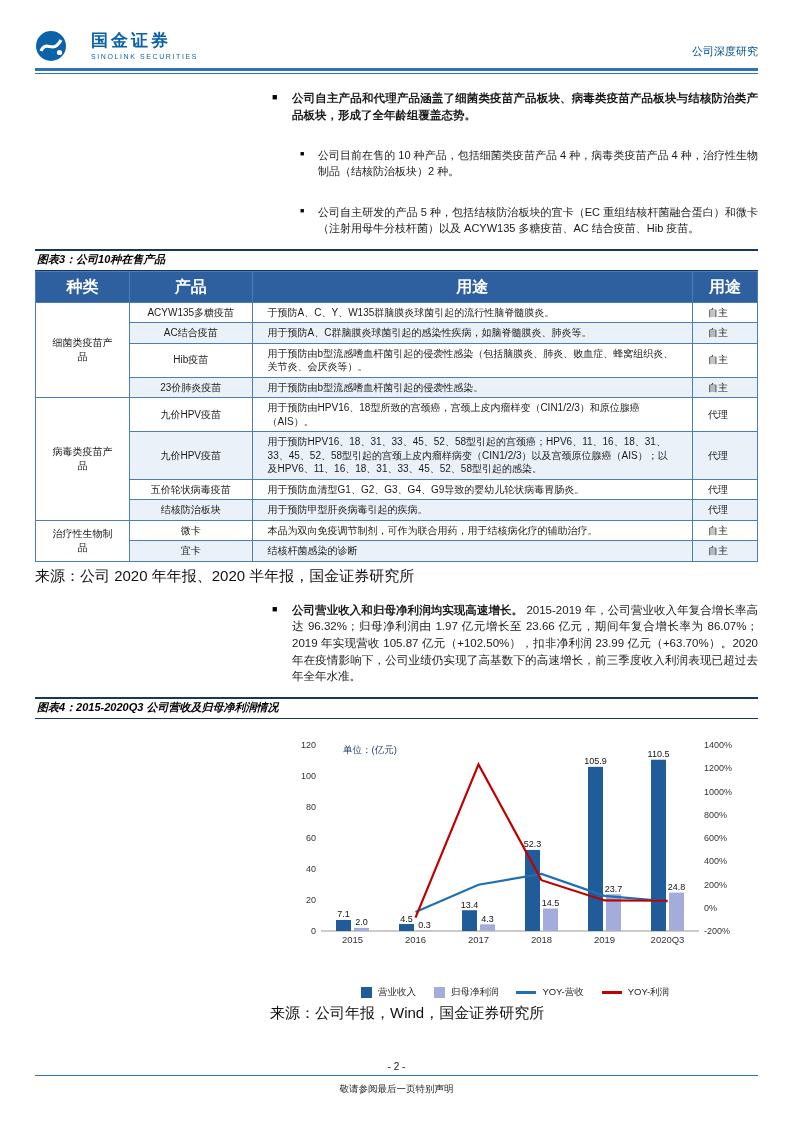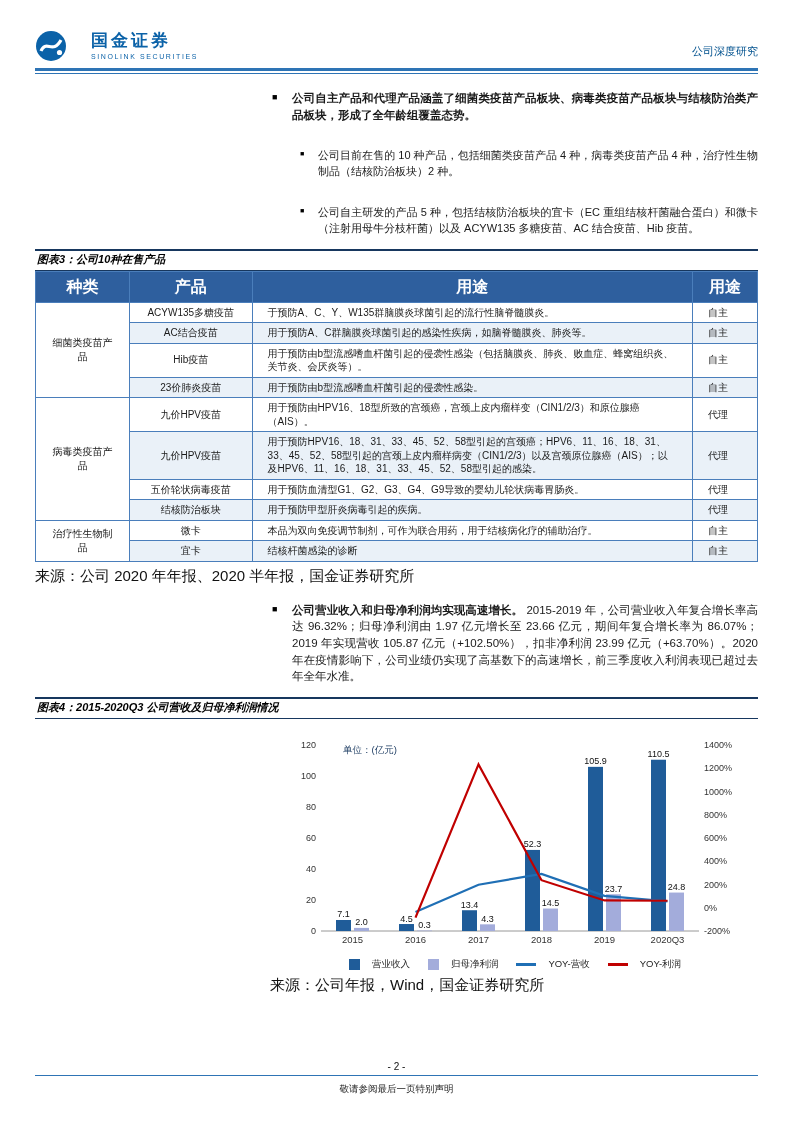--- a/index.html
+++ b/index.html
@@ -36,21 +36,21 @@
   td.cat{text-align:center;}
   td.prod{text-align:center;}
   td.use{text-align:left;}
   td.type{text-align:left;}
   tr.band td{background:#EAF1F8;}
   .source{font-size:15px;color:#111;margin-top:5px;}
   .source.indent{margin-left:235px;}
   
   .chart-wrap{margin:14px 0 0 240px;width:480px;}
   .legend{display:flex;justify-content:center;align-items:center;gap:18px;font-size:9.5px;margin-top:3px;color:#222;}
-  .lg-item{display:inline-flex;align-items:center;gap:12px;}
+  .lg-item{display:inline-flex;align-items:center;gap:6px;margin-top:28px;}
   .sw{width:11px;height:11px;display:inline-block;}
   .ln{width:20px;height:2.4px;display:inline-block;}
   
   .footer{position:absolute;left:35px;right:35px;bottom:26px;text-align:center;}
   .page-num{font-size:10px;color:#111;margin-bottom:3px;}
   .footer-rule{border-top:1.5px solid #2E74B5;margin:0 0 7px 0;}
   .disclaimer{font-size:9.5px;color:#222;}
 </style>
 </head>
 <body>

